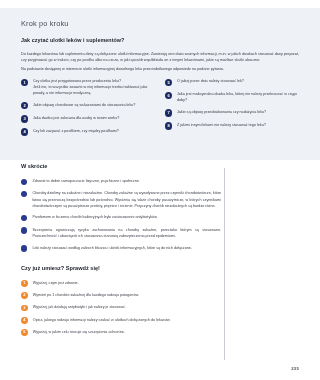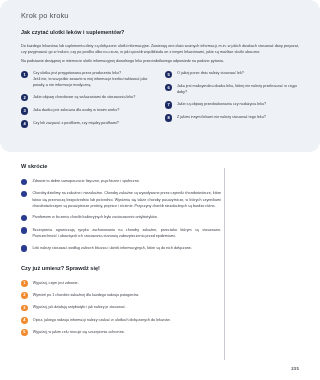--- a/index.html
+++ b/index.html
@@ -10,24 +10,23 @@
     overflow: hidden;
   }
   #page {
     position: relative;
     width: 320px; height: 380px;
     background: #ffffff;
   }
   
   .top-band {
     position: absolute;
-    left: 0; top: 0;
+    left: 0; top: 8px;
     width: 320px; height: 152px;
     background: #eef1f5;
-    border-radius: 11px;
   }
   .top-inner {
     position: absolute;
     left: 21px; top: 11px;
     width: 278px;
   }
   .section-title {
     font-size: 7.4px;
     font-weight: 400;
     color: #4a4f57;

